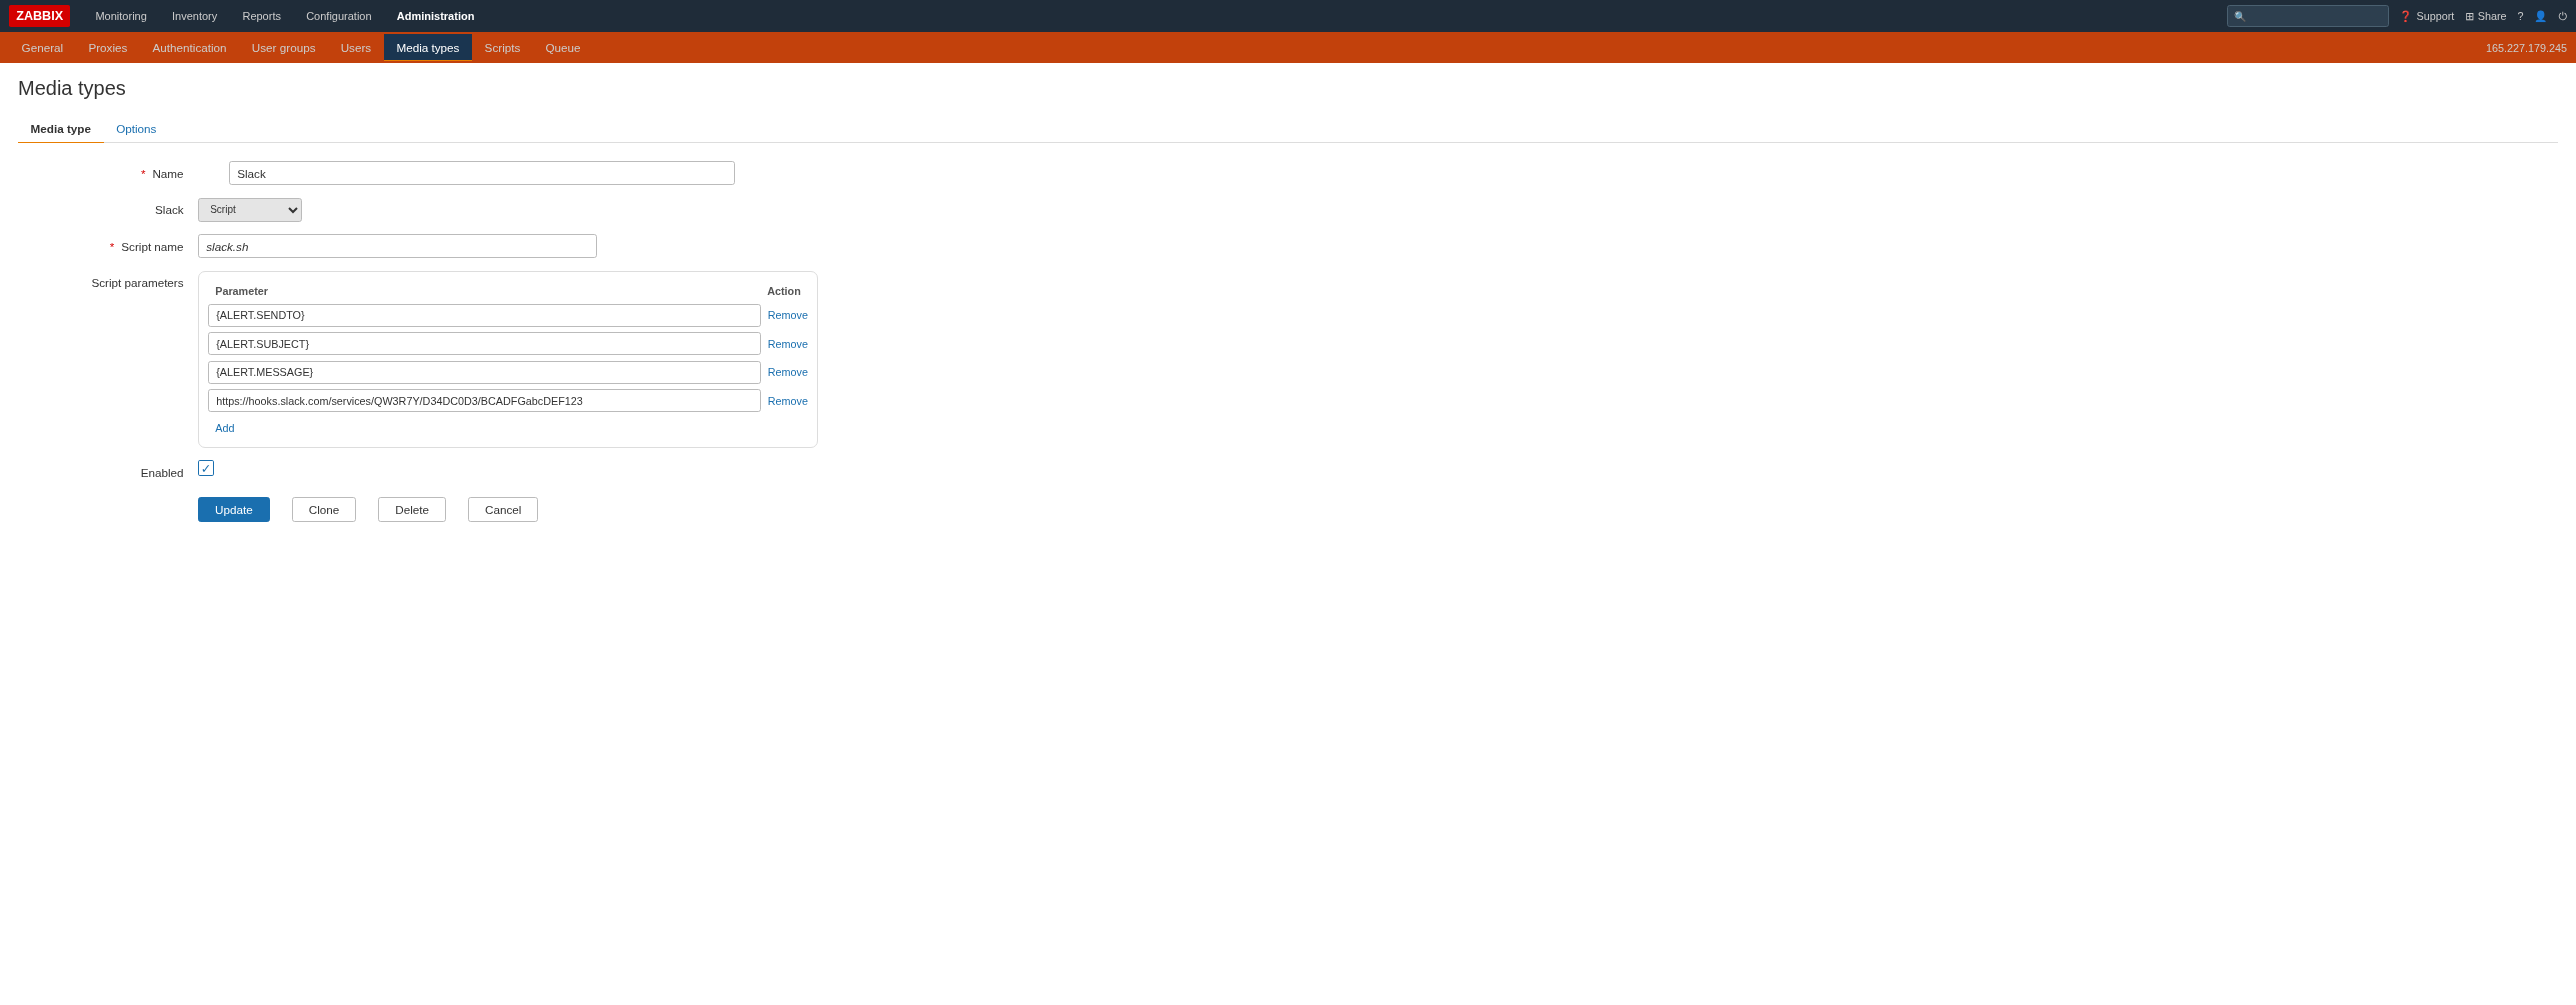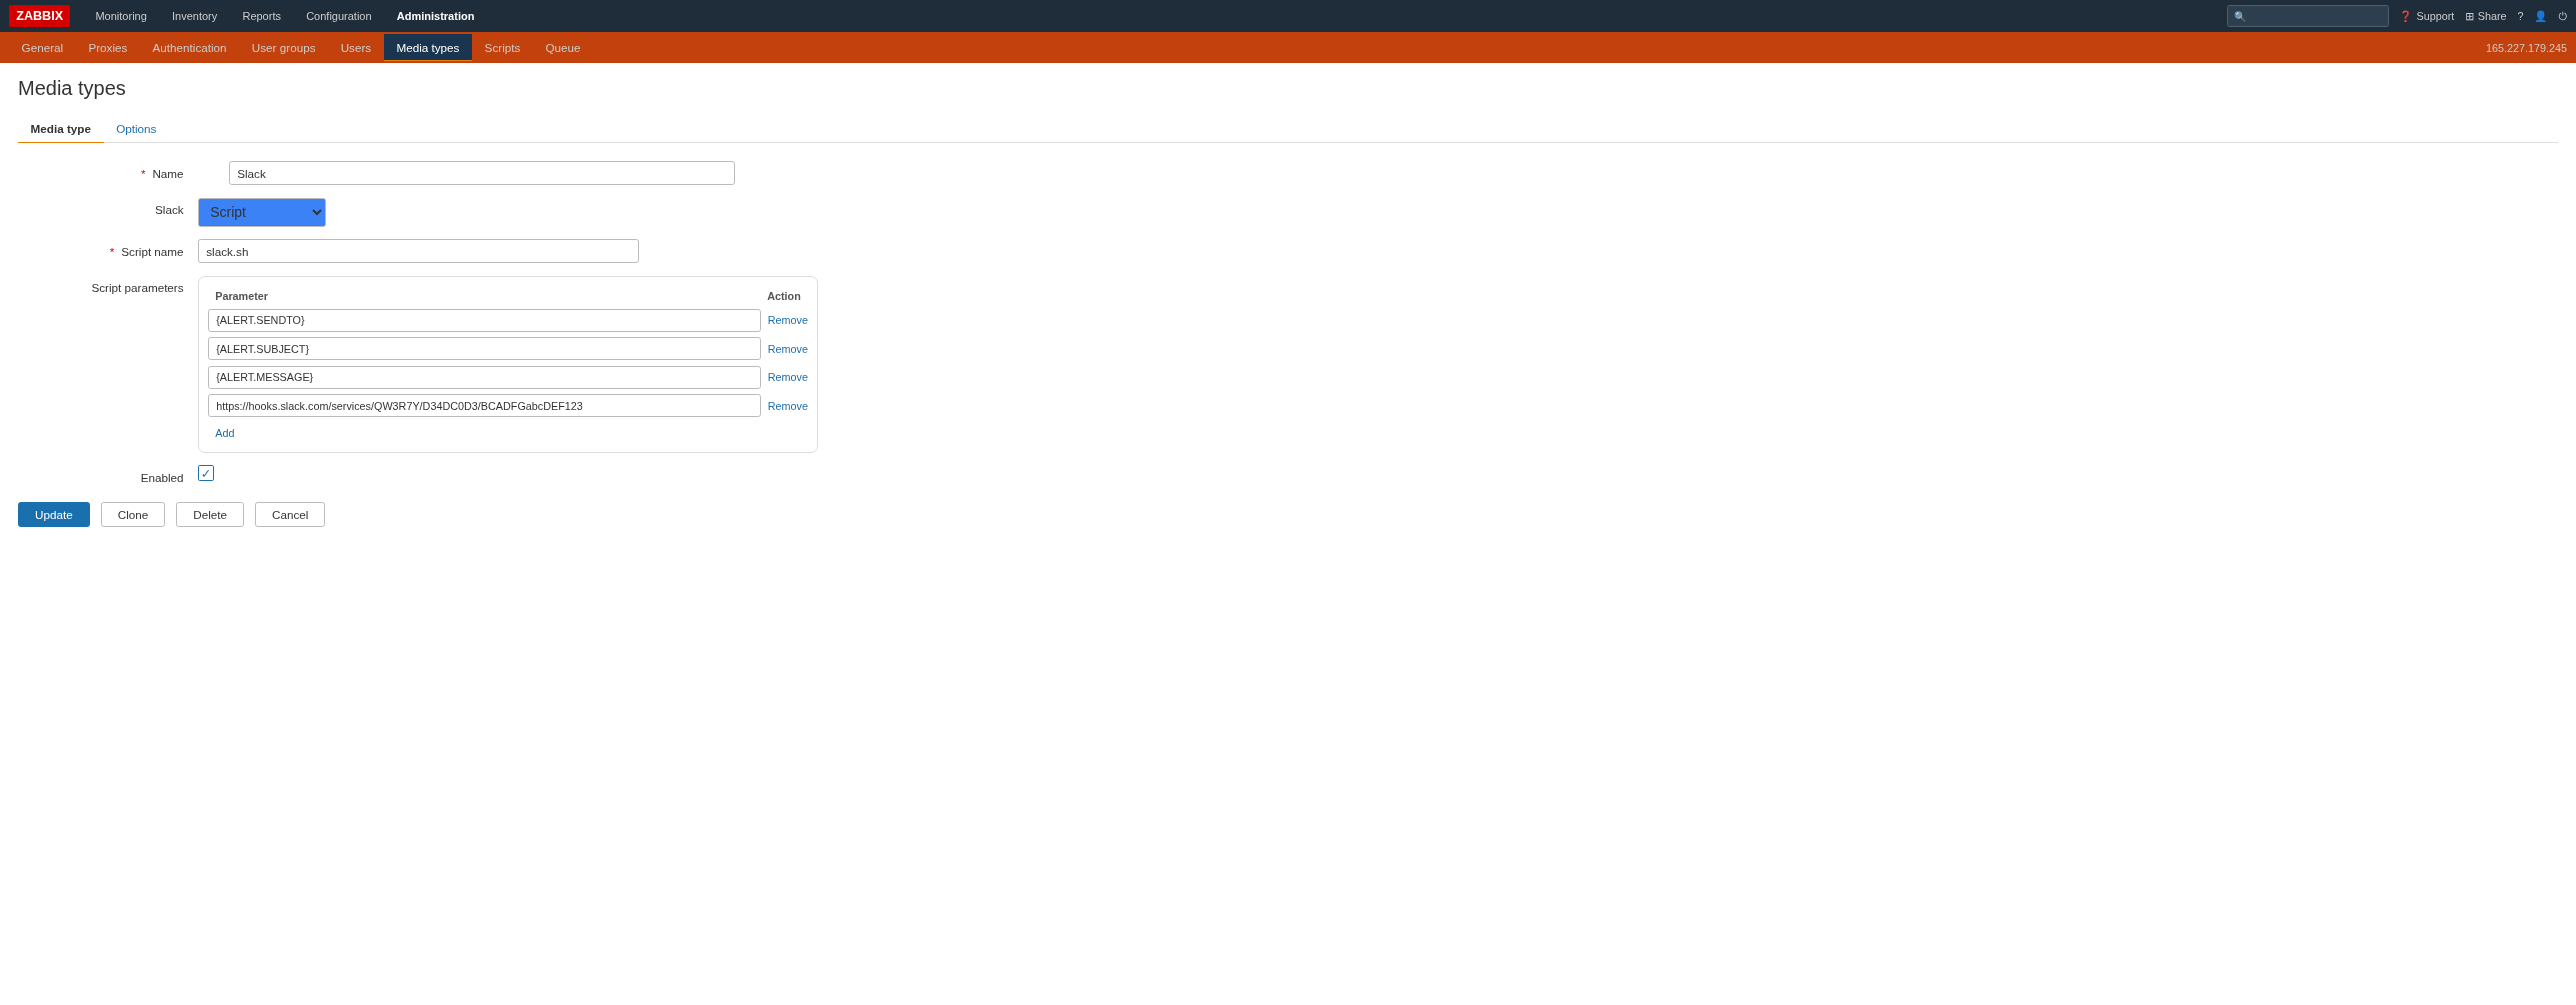--- a/index.html
+++ b/index.html
@@ -158,29 +158,29 @@
     }
     .form-input {
       border: 0.9px solid #bbb;
       border-radius: 2.7px;
       padding: 4.5px 7.2px;
       font-size: 11.7px;
       color: #333;
       outline: none;
     }
     .input-name { width: 506px; margin-left: 31px; }
-    .input-script-name { width: 441px; }
+    .input-script-name { width: 399px; font-style: italic; }
     .select-type {
       border: 0.9px solid #bbb;
       border-radius: 2.7px;
       padding: 4.5px 7.2px;
-      font-size: 14px;
-      color: #333;
-      background: #3b82f6;
-      width: 128px;
+      font-size: 10px;
+      color: #333;
+      background: #e5e5e5;
+      width: 104px;
       outline: none;
     }
 
     
     .params-container {
       border: 0.9px solid #ddd;
       border-radius: 7px;
       padding: 9px;
       width: 620px;
     }
@@ -242,22 +242,23 @@
       cursor: pointer;
     }
     .checkbox-styled .checkmark {
       color: #1a6faf;
       font-size: 12.6px;
     }
 
     
     .action-buttons {
       display: flex;
-      gap: 11px;
+      gap: 22px;
       margin-top: 18px;
+      margin-left: 180px;
     }
     .btn {
       padding: 5.4px 16px;
       border-radius: 2.7px;
       font-size: 11.7px;
       cursor: pointer;
       border: 0.9px solid transparent;
     }
     .btn-primary {
       background: #1a6faf;

